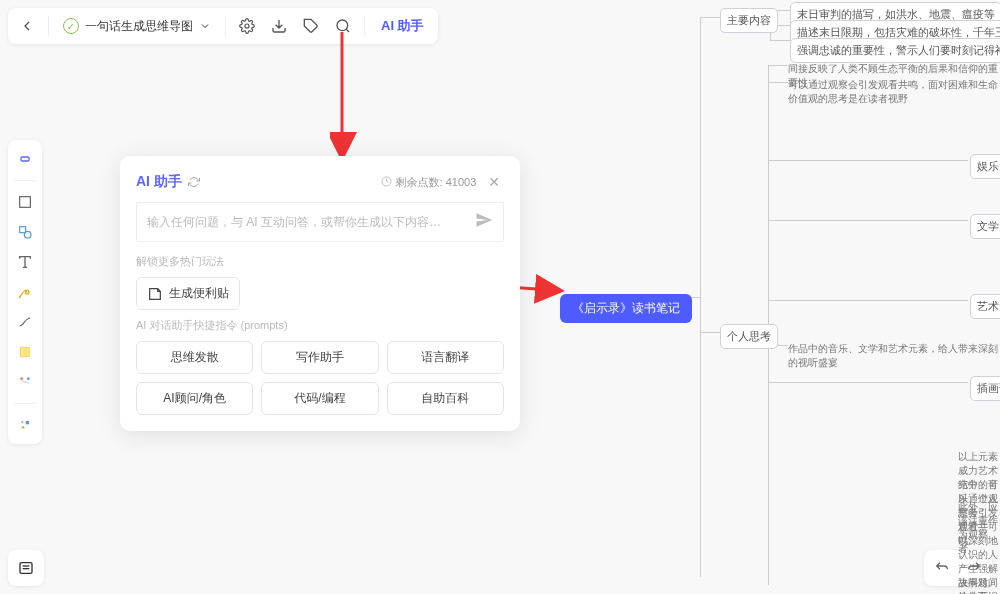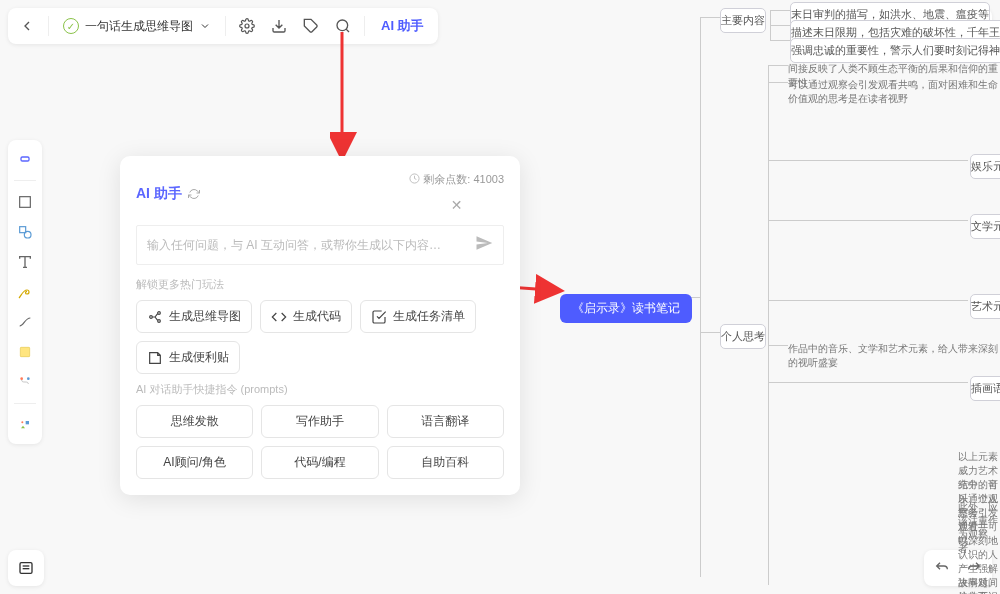--- a/index.html
+++ b/index.html
@@ -23,39 +23,39 @@
 
 
 .bl { position:absolute; left:8px; bottom:8px; width:36px; height:36px; background:#fff; border-radius:8px; box-shadow:0 1px 4px rgba(0,0,0,0.08); display:flex; align-items:center; justify-content:center; cursor:pointer; }
 .br { position:absolute; right:8px; bottom:8px; display:flex; gap:4px; background:#fff; border-radius:8px; box-shadow:0 1px 4px rgba(0,0,0,0.08); padding:4px; }
 .br .sbtn { width:28px; height:28px; display:flex; align-items:center; justify-content:center; cursor:pointer; color:#666; border-radius:6px;}
 
 
 .panel { position:absolute; left:120px; top:156px; width:400px; background:#fff; border-radius:10px; box-shadow:0 4px 24px rgba(0,0,0,0.1); padding:16px; }
 .panel-head { display:flex; align-items:center; justify-content:space-between; margin-bottom:10px; }
 .panel-head .t { font-size:14px; color:#5b66ff; font-weight:600; display:flex; gap:6px; align-items:center; }
-.panel-head .meta { display:flex; align-items:center; gap:8px; color:#999; font-size:11px;flex-direction:column; }
+.panel-head .meta { display:flex; align-items:center; gap:8px; color:#999; font-size:11px; }
 .panel-head .close { cursor:pointer; color:#aaa; font-size:14px; padding:2px 4px; }
 .panel-input { display:flex; align-items:center; background:#fff; border:1px solid #eee; border-radius:2px; padding:8px 10px; margin-bottom:12px; }
 .panel-input input { flex:1; border:none; outline:none; font-size:12px; color:#333; }
 .panel-input input::placeholder { color:#bbb; }
 .panel-input .send { color:#bbb; cursor:pointer; font-size:16px; }
 .panel h5 { font-size:11px; color:#bbb; font-weight:400; margin:8px 0; }
 .btn-row { display:flex; gap:8px; flex-wrap:wrap; }
 .chip { display:flex; align-items:center; gap:6px; border:1px solid #e5e5e5; border-radius:6px; padding:7px 10px; font-size:12px; color:#444; cursor:pointer; background:#fff; }
 .grid3 { display:grid; grid-template-columns:repeat(3,1fr); gap:8px; }
 .grid3 .chip { justify-content:center; }
 
 
 .arrow1 { position:absolute; left:330px; top:32px; pointer-events:none; }
 .arrow2 { position:absolute; left:235px; top:255px; pointer-events:none; }
 
 
 .mind { position:absolute; right:0; top:0; width:470px; height:594px; color:#555; font-size:11px; }
-.node { position:absolute; border:1px solid #d0d0d8; border-radius:5px; padding:4px 0; background:#fff; white-space:nowrap; }
+.node { position:absolute; border:1px solid #d0d0d8; border-radius:5px; padding:4px 6px; background:#fff; white-space:nowrap; }
 .root { position:absolute; background:#4e5cff; color:#fff; border:none; border-radius:6px; padding:6px 12px; font-size:12px; font-weight:500; cursor:pointer; }
 .line { position:absolute; background:#ccc; }
 .tiny { font-size:10px; color:#777; position:absolute; }
 
 svg.ic { width:16px; height:16px; }
 </style>
 </head>
 <body>
 
 <div class="topbar">
@@ -223,43 +223,20 @@
   <div class="panel-input">
     <input type="text" placeholder="输入任何问题，与 AI 互动问答，或帮你生成以下内容…" style="">
     <span class="send">
       <svg style="width:18px;height:18px" viewBox="0 0 24 24" fill="currentColor">
           <path d="M2 21l21-9L2 3v7l15 2-15 2v7z"></path>
         </svg>
     </span>
   </div>
 
   <h5>解锁更多热门玩法</h5>
-  <div class="btn-row" style="margin-bottom:8px">
-    <div class="chip">
-      <svg class="ic" viewBox="0 0 24 24" stroke="currentColor" stroke-width="1.8" fill="none">
-          <circle cx="6" cy="12" r="2"></circle>
-          <circle cx="18" cy="6" r="2"></circle>
-          <circle cx="18" cy="18" r="2"></circle>
-          <path d="M8 12h4m0 0l4-5m-4 5l4 5"></path>
-        </svg>
-      <span>生成思维导图</span>
-    </div>
-    <div class="chip">
-      <svg class="ic" viewBox="0 0 24 24" stroke="currentColor" stroke-width="1.8" fill="none">
-          <path d="M16 18l6-6-6-6M8 6l-6 6 6 6"></path>
-        </svg>
-      <span>生成代码</span>
-    </div>
-    <div class="chip">
-      <svg class="ic" viewBox="0 0 24 24" stroke="currentColor" stroke-width="1.8" fill="none">
-          <path d="M9 11l3 3L22 4M21 12v7a2 2 0 01-2 2H5a2 2 0 01-2-2V5a2 2 0 012-2h11"></path>
-        </svg>
-      <span>生成任务清单</span>
-    </div>
-  </div>
   <div class="btn-row">
     <div class="chip">
       <svg class="ic" viewBox="0 0 24 24" stroke="currentColor" stroke-width="1.8" fill="none">
           <path d="M4 4h12l4 4v12H4z M16 4v4h4"></path>
         </svg>
       <span>生成便利贴</span>
     </div>
   </div>
 
   <h5>AI 对话助手快捷指令 (prompts)</h5>

